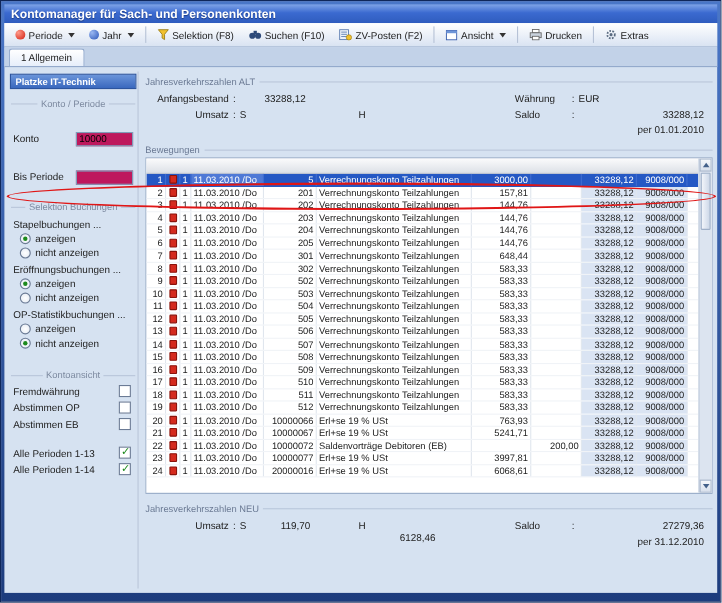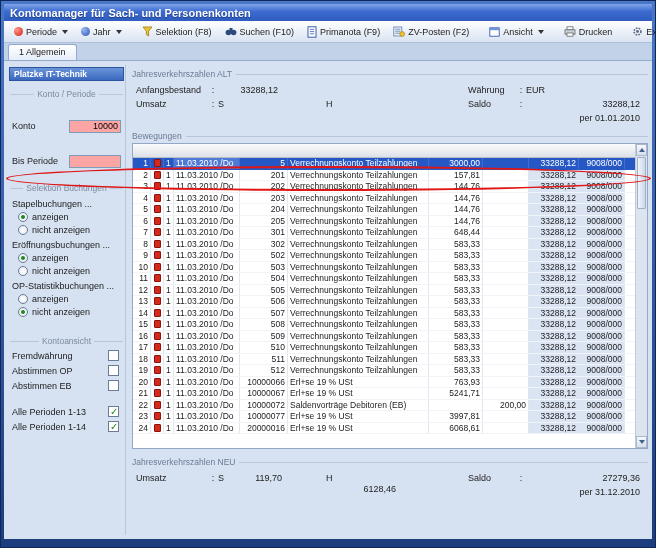--- a/index.html
+++ b/index.html
@@ -55,41 +55,41 @@
     height:14px; margin:0 1px;
     background: linear-gradient(180deg,#6b95da,#3a68be);
     color:#fff; font-weight:bold; font-size:8.5px;
     display:flex; align-items:center; padding-left:4px;
     border:1px solid #2c549e;
   }
   .section-title { display:flex; align-items:center; gap:3px; color:#7d8aa0; font-size:8.5px; margin:8px 2px 2px 2px; white-space:nowrap; }
   .section-title::before, .section-title::after { content:""; flex:1; height:1px; background:#b9c6da; }
   .field-row { display:flex; align-items:center; justify-content:space-between; padding:1px 4px; height:16px;margin-top:19px; }
   .field-row label { font-size:9px; color:#222; }
-  .txt { width:52px; height:13px; border:1px solid #7f9db9; background:#fca5a5; font-size:9px; text-align:right; padding:0 2px; font-family:"Liberation Sans",sans-serif; }
+  .txt { width:52px; height:13px; border:1px solid #7f9db9; background:#be185d; font-size:9px; text-align:left; padding:0 2px; font-family:"Liberation Sans",sans-serif; }
   .sub-label { padding:4px 4px 1px 4px; font-size:9px; color:#222; }
   .radio-row { display:flex; align-items:center; gap:4px; padding-left:10px; height:13px; cursor:default; }
   .radio { width:10px; height:10px; border:1px solid #6b7b95; border-radius:50%; background: radial-gradient(#ffffff,#e2e9f2); position:relative; flex:0 0 auto; }
   .radio.on::after { content:""; position:absolute; left:2px; top:2px; width:4px; height:4px; border-radius:50%; background:#1d8a1d; }
   .radio-label { font-size:9px; color:#222; }
   .check-row { display:flex; align-items:center; justify-content:space-between; padding:0 6px 0 4px; height:15px; cursor:default; }
   .check-row.gap { margin-top:11px; }
   .checkbox { width:11px; height:11px; border:1px solid #6b7b95; background:#fff; position:relative; flex:0 0 auto; }
   .checkbox.on::after { content:"\2713"; position:absolute; left:1px; top:-1px; color:#1d8a1d; font-size:10px; font-weight:bold; }
 
   
   .right-panel { flex:1; margin-left:6px; font-size:9px; color:#222; overflow:hidden; }
   .group-label { display:flex; align-items:center; gap:4px; color:#6b7a94; font-size:8.5px; margin-top:4px; white-space:nowrap; }
   .group-label::after { content:""; flex:1; height:1px; background:#b9c6da; }
   .jvz { display:flex; padding:4px 8px 2px 4px; }
   .jvz-left { width:300px; }
   .jvz-right { margin-left:auto; width:172px; }
   .jvz-row { display:flex; align-items:center; height:14px; font-size:9px; }
   .lab { color:#222; }
-  .w72 { width:72px; } .w48 { width:48px; }
+  .w72 { width:72px;text-align:right; } .w48 { width:48px; }
   .colon { width:10px; text-align:center; }
   .marker { width:12px; }
   .marker.mh { margin-left:44px; }
   .val { text-align:right; }
   .val.w60 { width:60px; } .val.w52 { width:52px; } .val.w58 { width:58px;margin-top:22px; }
   .val.flex { flex:1; }
   .val-left { text-align:left; }
 
   
   .grid-box { margin-top:2px; border:1px solid #93a8c6; background:#fff; height:306px; display:flex; flex-direction:column; overflow:hidden; }
@@ -167,31 +167,20 @@
           <svg width="12" height="11" viewBox="0 0 12 11">
               <circle cx="3.4" cy="6.5" r="2.8" fill="#2d4a7a"></circle>
               <circle cx="8.6" cy="6.5" r="2.8" fill="#2d4a7a"></circle>
               <rect x="4.5" y="2" width="3" height="3" fill="#2d4a7a"></rect>
             </svg>
         </span>
         <span>Suchen (F10)</span>
       </div>
       <div class="tbtn">
         <span class="ticon">
-          <svg width="10" height="12" viewBox="0 0 10 12">
-              <rect x="1" y="0.8" width="8" height="10.4" fill="#fff" stroke="#3a5fae" stroke-width="1"></rect>
-              <line x1="2.8" y1="3.4" x2="7.2" y2="3.4" stroke="#3a5fae" stroke-width="0.8"></line>
-              <line x1="2.8" y1="5.6" x2="7.2" y2="5.6" stroke="#3a5fae" stroke-width="0.8"></line>
-              <line x1="2.8" y1="7.8" x2="7.2" y2="7.8" stroke="#3a5fae" stroke-width="0.8"></line>
-            </svg>
-        </span>
-        <span>Primanota (F9)</span>
-      </div>
-      <div class="tbtn">
-        <span class="ticon">
           <svg width="12" height="11" viewBox="0 0 12 11">
               <rect x="0.8" y="1" width="8" height="9" fill="#eef3fa" stroke="#5a7bb0" stroke-width="0.8"></rect>
               <line x1="2.2" y1="3.2" x2="7.4" y2="3.2" stroke="#5a7bb0" stroke-width="0.8"></line>
               <line x1="2.2" y1="5.2" x2="7.4" y2="5.2" stroke="#5a7bb0" stroke-width="0.8"></line>
               <line x1="2.2" y1="7.2" x2="7.4" y2="7.2" stroke="#5a7bb0" stroke-width="0.8"></line>
               <circle cx="9.2" cy="8" r="2.4" fill="#f2c12e" stroke="#9a7d16" stroke-width="0.6"></circle>
             </svg>
         </span>
         <span>ZV-Posten (F2)</span>
       </div>

